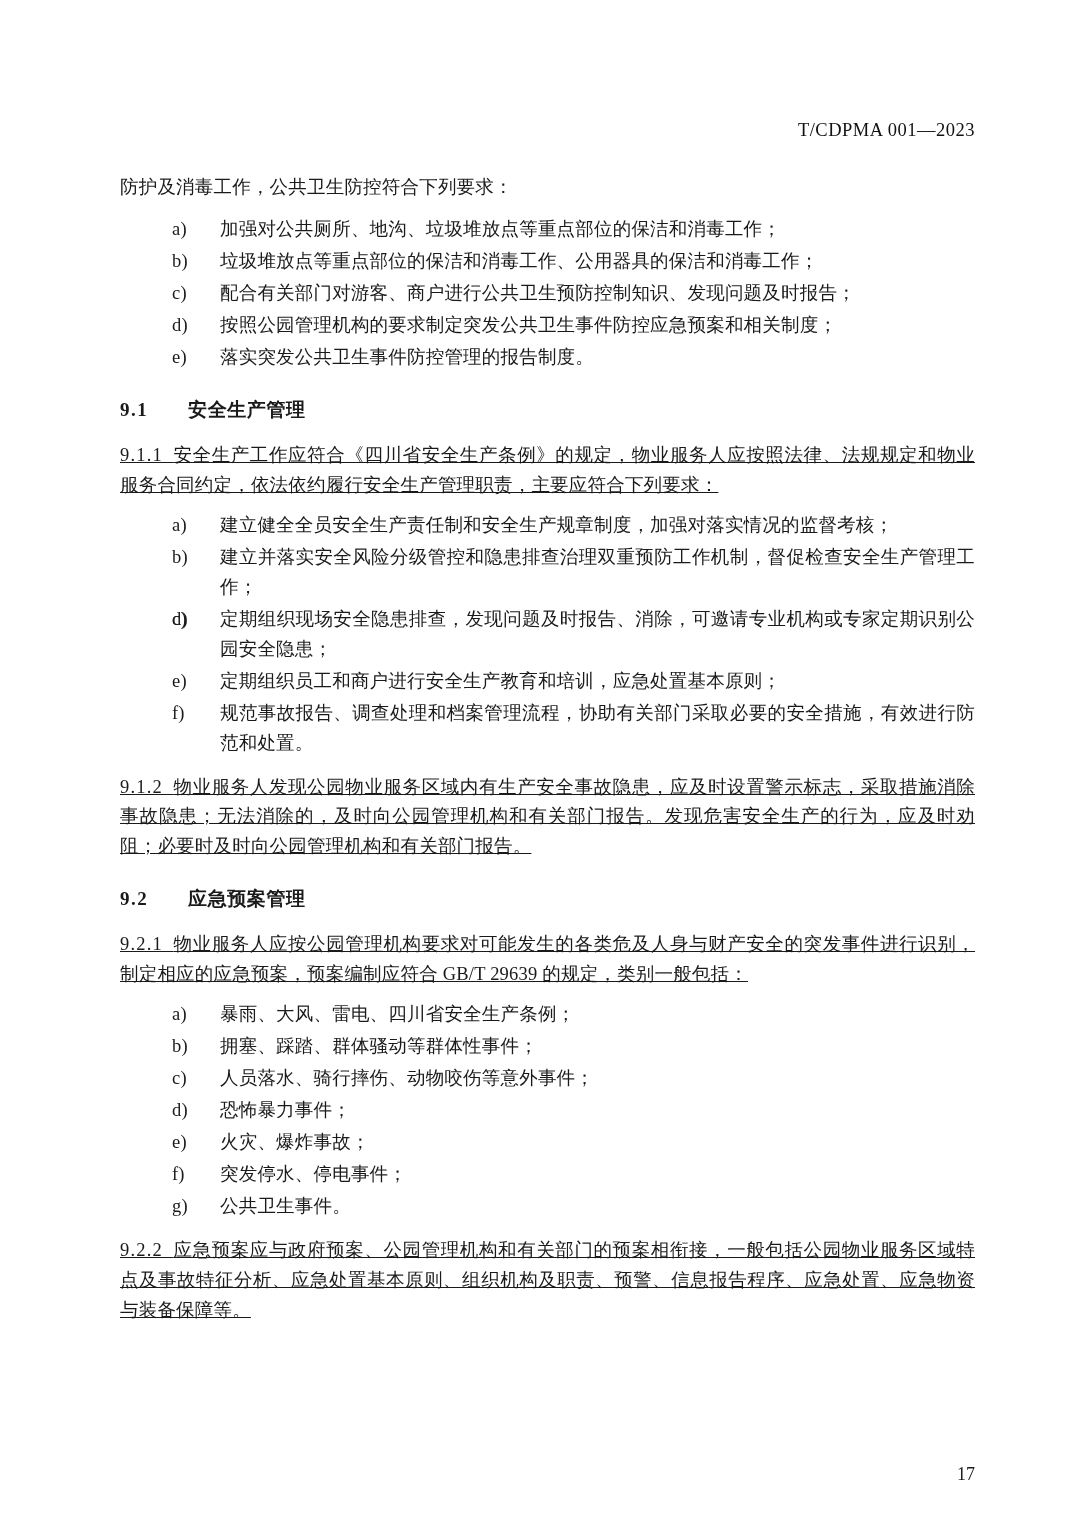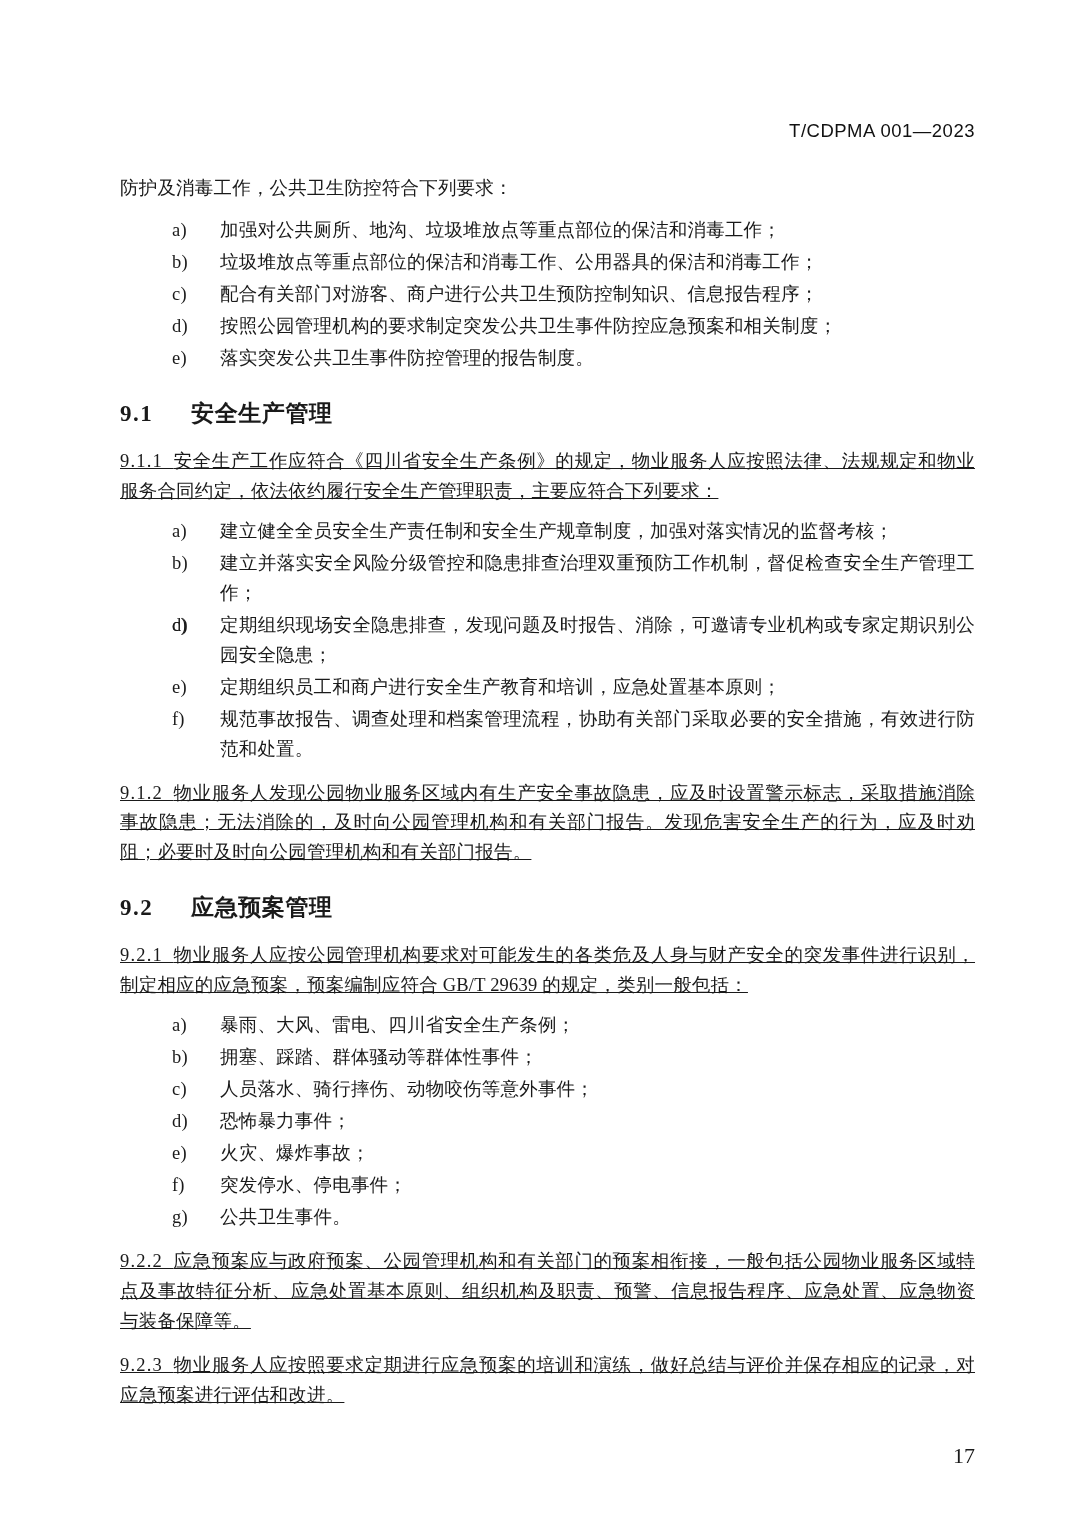--- a/index.html
+++ b/index.html
@@ -20,21 +20,21 @@
     width: 1080px;
     height: 1527px;
     box-sizing: border-box;
     padding: 120px 105px 60px 120px;
   }
   .header {
     text-align: right;
     font-size: 18.5px;
     letter-spacing: 0.5px;
     margin: 0 0 32px 0;
-    font-family: Liberation Sans, sans-serif;
+    font-family: Liberation Serif, serif;
     color: #111;
   }
   .body-text {
     font-size: 18.5px;
     line-height: 1.62;
     text-align: justify;
     margin: 0 0 12px 0;
     letter-spacing: 0.2px;
   }
   .para-indent-none {
@@ -56,21 +56,21 @@
     font-size: 19.5px;
     font-weight: bold;
     margin: 26px 0 20px 0;
     letter-spacing: 0.6px;
   }
   .heading1 .num {
     display: inline-block;
     min-width: 26px;
   }
   .heading2 {
-    font-size: 23px;
+    font-size: 19px;
     font-weight: bold;
     margin: 24px 0 18px 0;
     letter-spacing: 0.6px;
   }
   .heading2 .num {
     display: inline-block;
     min-width: 52px;
     letter-spacing: 1.5px;
   }
   ol.alpha-list {
@@ -90,37 +90,37 @@
   ol.alpha-list > li .marker {
     position: absolute;
     left: 52px;
     top: 0;
     width: 44px;
     font-size: 18.5px;
   }
   .page-number {
     position: absolute;
     right: 105px;
-    bottom: 58px;
-    font-size: 22px;
+    bottom: 42px;
+    font-size: 18px;
   }
 </style>
 </head>
 <body>
 
 <div class="page">
 
   <div class="header">T/CDPMA 001—2023</div>
 
   <p class="body-text para-indent-none">防护及消毒工作，公共卫生防控符合下列要求：</p>
 
   <ol class="alpha-list">
     <li><span class="marker">a)</span><span>加强对公共厕所、地沟、垃圾堆放点等重点部位的保洁和消毒工作；</span></li>
     <li><span class="marker">b)</span><span>垃圾堆放点等重点部位的保洁和消毒工作、公用器具的保洁和消毒工作；</span></li>
-    <li><span class="marker">c)</span><span>配合有关部门对游客、商户进行公共卫生预防控制知识、信息报告程序；</span></li>
+    <li><span class="marker">c)</span><span>配合有关部门对游客、商户进行公共卫生预防控制知识、发现问题及时报告；</span></li>
     <li><span class="marker">d)</span><span>按照公园管理机构的要求制定突发公共卫生事件防控应急预案和相关制度；</span></li>
     <li><span class="marker">e)</span><span>落实突发公共卫生事件防控管理的报告制度。</span></li>
   </ol>
 
 
   <h3 class="heading2">
     <span class="num">9.1</span>
     &nbsp;&nbsp;<span>安全生产管理</span>
   </h3>
 
@@ -157,19 +157,16 @@
     <li><span class="marker">d)</span><span>恐怖暴力事件；</span></li>
     <li><span class="marker">e)</span><span>火灾、爆炸事故；</span></li>
     <li><span class="marker">f)</span><span>突发停水、停电事件；</span></li>
     <li><span class="marker">g)</span><span>公共卫生事件。</span></li>
   </ol>
 
   <p class="clause">
     <span class="num">9.2.2</span>&nbsp;&nbsp;<span>应急预案应与政府预案、公园管理机构和有关部门的预案相衔接，一般包括公园物业服务区域特点及事故特征分析、应急处置基本原则、组织机构及职责、预警、信息报告程序、应急处置、应急物资与装备保障等。</span>
   </p>
 
-  <p class="clause">
-    <span class="num">9.2.3</span>&nbsp;&nbsp;<span>物业服务人应按照要求定期进行应急预案的培训和演练，做好总结与评价并保存相应的记录，对应急预案进行评估和改进。</span>
-  </p>
 
   <div class="page-number">17</div>
 
 </div>
 
 </body></html>

